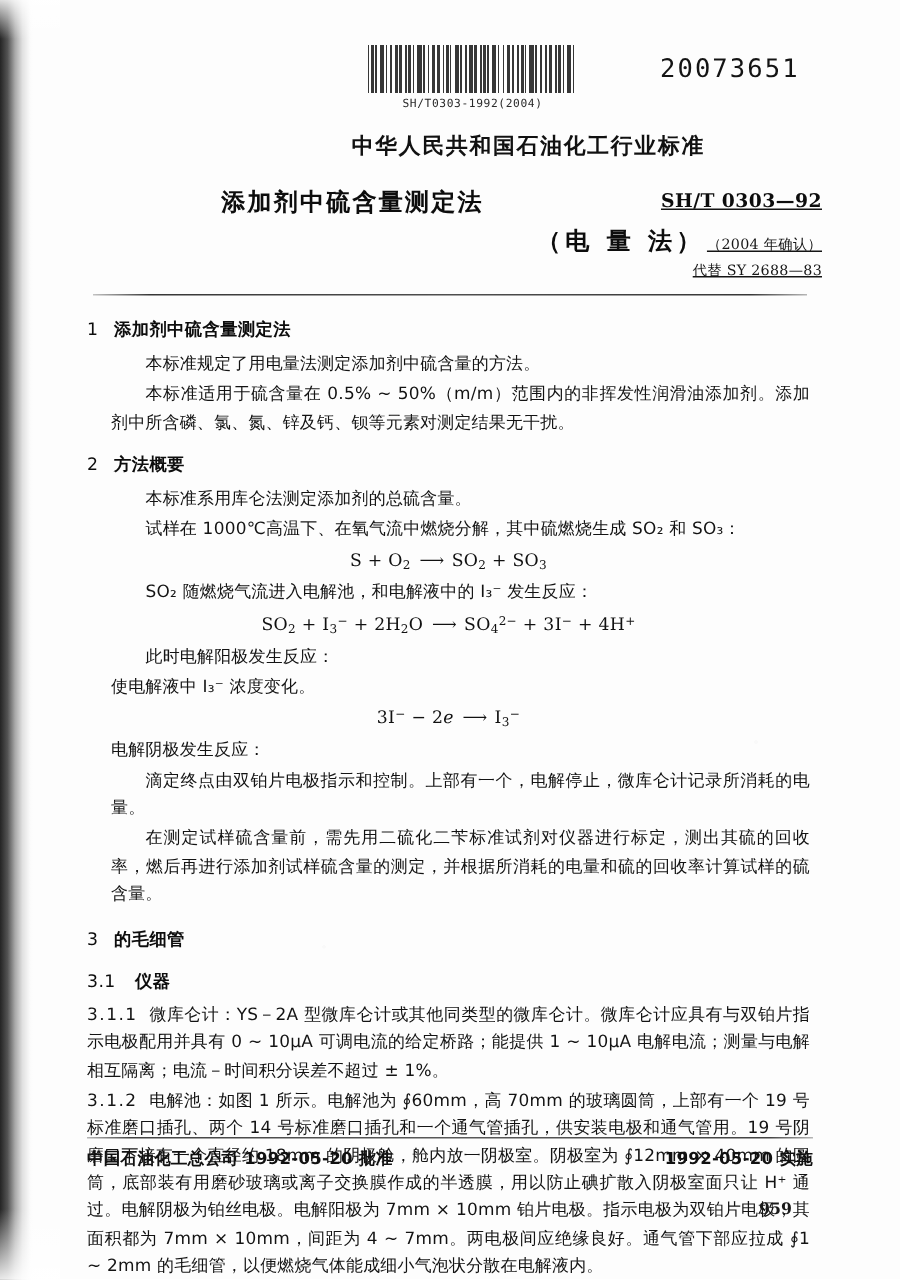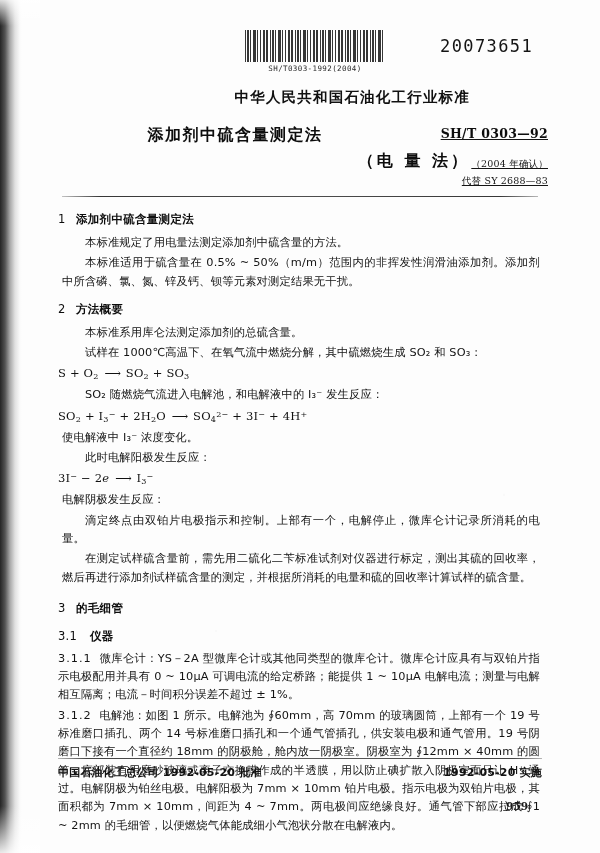--- a/index.html
+++ b/index.html
@@ -184,37 +184,37 @@
   .h2 {
     font-size: 11.5px;
     font-weight: bold;
     color: #0d0d0d;
     letter-spacing: .3px;
     margin: 0 0 6px 0;
   }
   .h2 .num { display: inline-block; width: 32px; font-weight: normal; }
 
   p.para {
-    margin: 0 0 2px 4px;
+    margin: 0 0 2px 16px;
     font-size: 11.3px;
     line-height: 1.62;
     letter-spacing: .15px;
     color: #131313;
     text-align: justify;
   }
   p.indent { text-indent: 23px; }
   p.clause { margin: 0 0 2px 0; }
   p.clause .cnum {
     font-family: "DejaVu Sans", "Liberation Sans", sans-serif;
     letter-spacing: 1px;
   }
 
   .eq {
     margin: 4px 0 5px 0;
-    text-align: left;
+    text-align: center;
     font-family: "DejaVu Serif", "Liberation Serif", serif;
     font-size: 11.5px;
     letter-spacing: .2px;
     color: #111;
   }
   .eq sub { font-size: .7em; vertical-align: -.25em; }
   .eq sup { font-size: .7em; vertical-align: .42em; }
   .arrow { letter-spacing: -1px; margin: 0 2px; }
 
   .sp-6 { height: 6px; }
@@ -300,22 +300,22 @@
       <div class="eq">
         S + O<sub>2</sub> <span class="arrow">⟶</span> SO<sub>2</sub> + SO<sub>3</sub>
       </div>
 
       <p class="para indent">SO₂ 随燃烧气流进入电解池，和电解液中的 I₃⁻ 发生反应：</p>
 
       <div class="eq">
         SO<sub>2</sub> + I<sub>3</sub><sup>−</sup> + 2H<sub>2</sub>O <span class="arrow">⟶</span> SO<sub>4</sub><sup>2−</sup> + 3I<sup>−</sup> + 4H<sup>+</sup>
       </div>
 
+      <p class="para indent">此时电解阳极发生反应：</p>
       <p class="para">使电解液中 I₃⁻ 浓度变化。</p>
-      <p class="para indent">此时电解阳极发生反应：</p>
 
       <div class="eq">
         3I<sup>−</sup> − 2<i>e</i> <span class="arrow">⟶</span> I<sub>3</sub><sup>−</sup>
       </div>
 
       <p class="para">电解阴极发生反应：</p>
 
 
       <p class="para indent">滴定终点由双铂片电极指示和控制。上部有一个，电解停止，微库仑计记录所消耗的电量。</p>
       <p class="para indent">在测定试样硫含量前，需先用二硫化二苄标准试剂对仪器进行标定，测出其硫的回收率，燃后再进行添加剂试样硫含量的测定，并根据所消耗的电量和硫的回收率计算试样的硫含量。</p>

